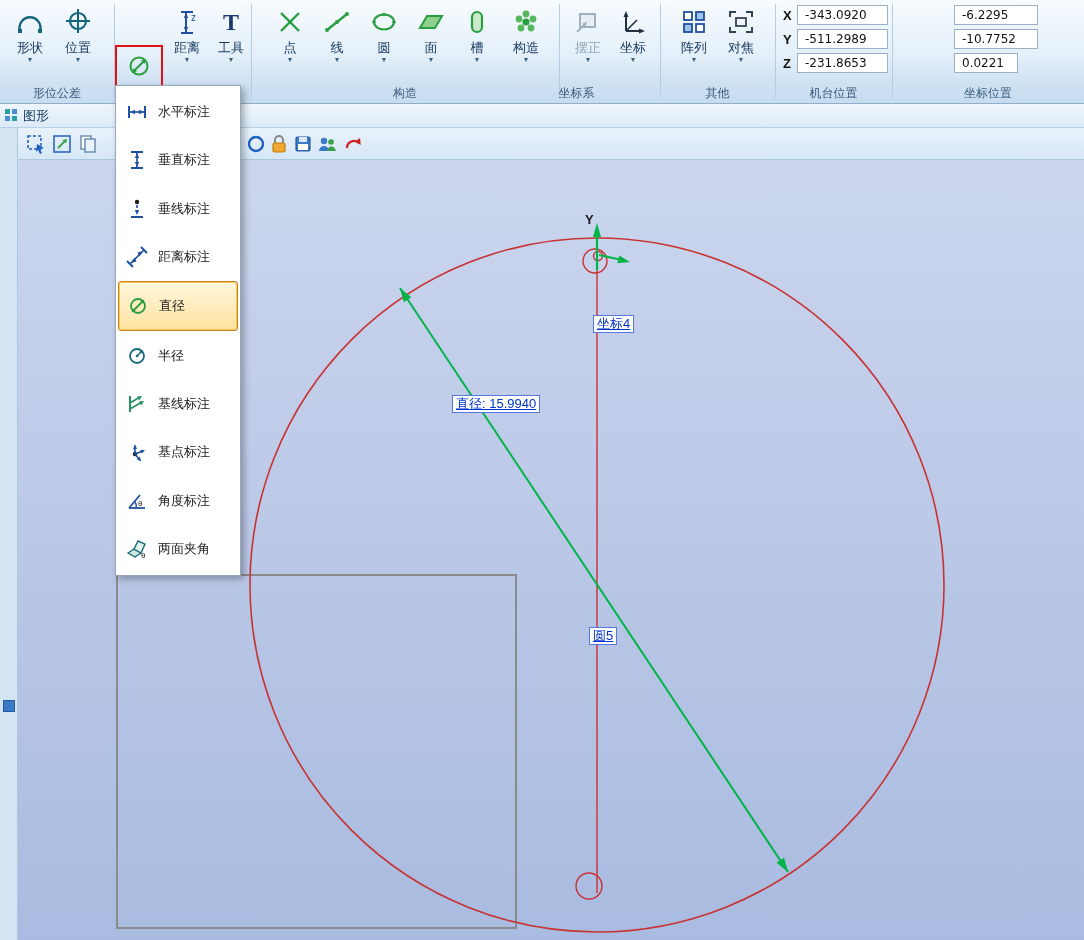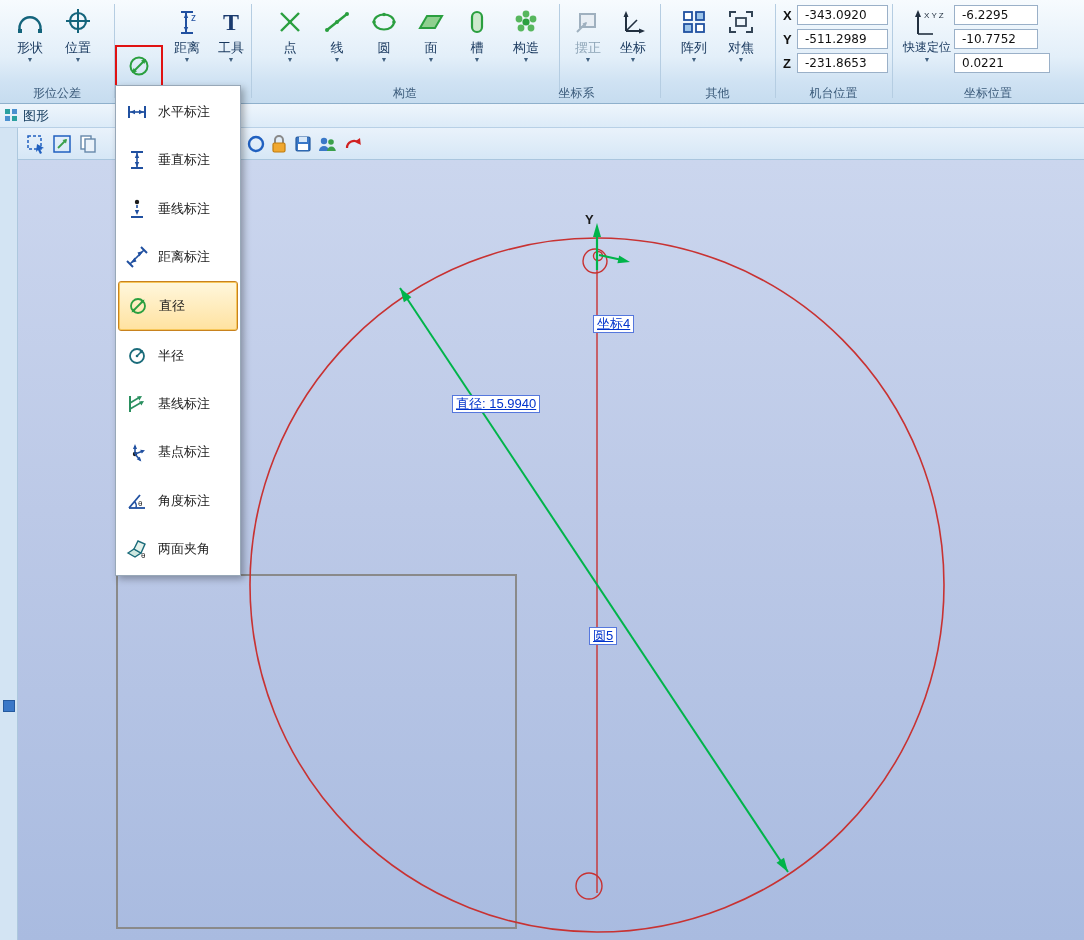--- a/index.html
+++ b/index.html
@@ -260,40 +260,28 @@
     <div class="mrow" style="left:783px;top:29px">
       <span class="axname">Y</span>
       <span class="valbox">-511.2989</span>
     </div>
     <div class="mrow" style="left:783px;top:53px">
       <span class="axname">Z</span>
       <span class="valbox">-231.8653</span>
     </div>
     <div class="glabel" style="left:775px;width:117px">机台位置</div>
 
-    <div class="rbtn" style="left:900px;width:54px">
-      <span class="ric">
-        <svg width="36" height="32">
-            <line x1="9" y1="28" x2="9" y2="8" stroke="#223040" stroke-width="2"></line>
-            <polygon points="9,4 6,11 12,11" fill="#223040"></polygon>
-            <text x="15" y="12" font-size="8" fill="#223040">X Y Z</text>
-            <line x1="9" y1="28" x2="24" y2="28" stroke="#223040" stroke-width="1.6"></line>
-          </svg>
-      </span>
-      <span class="rlabel" style="font-size:12px">快速定位</span>
-      <span class="arr">▼</span>
-    </div>
     <div class="mrow" style="left:954px;top:5px">
       <span class="valbox" style="width:84px">-6.2295</span>
     </div>
     <div class="mrow" style="left:954px;top:29px">
       <span class="valbox" style="width:84px">-10.7752</span>
     </div>
     <div class="mrow" style="left:954px;top:53px">
-      <span class="valbox" style="width:96px">0.0221</span>
+      <span class="valbox" style="width:64px">0.0221</span>
     </div>
     <div class="glabel" style="left:892px;width:192px">坐标位置</div>
   </div>
 
   <div class="tabrow">
     <div class="tab">
       <span>
         <svg width="14" height="14">
             <rect x="1" y="2" width="5" height="5" fill="#2aa0a0"></rect>
             <rect x="8" y="2" width="5" height="5" fill="#4a90d0"></rect>

